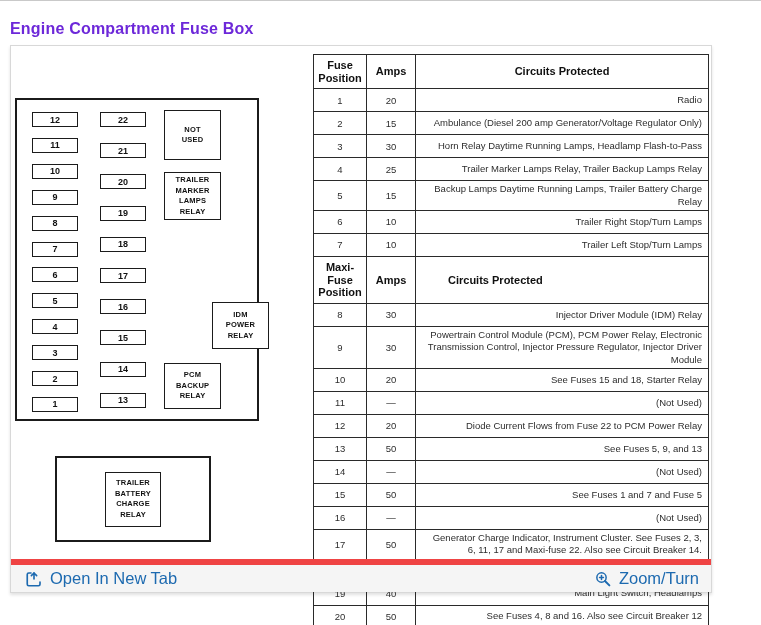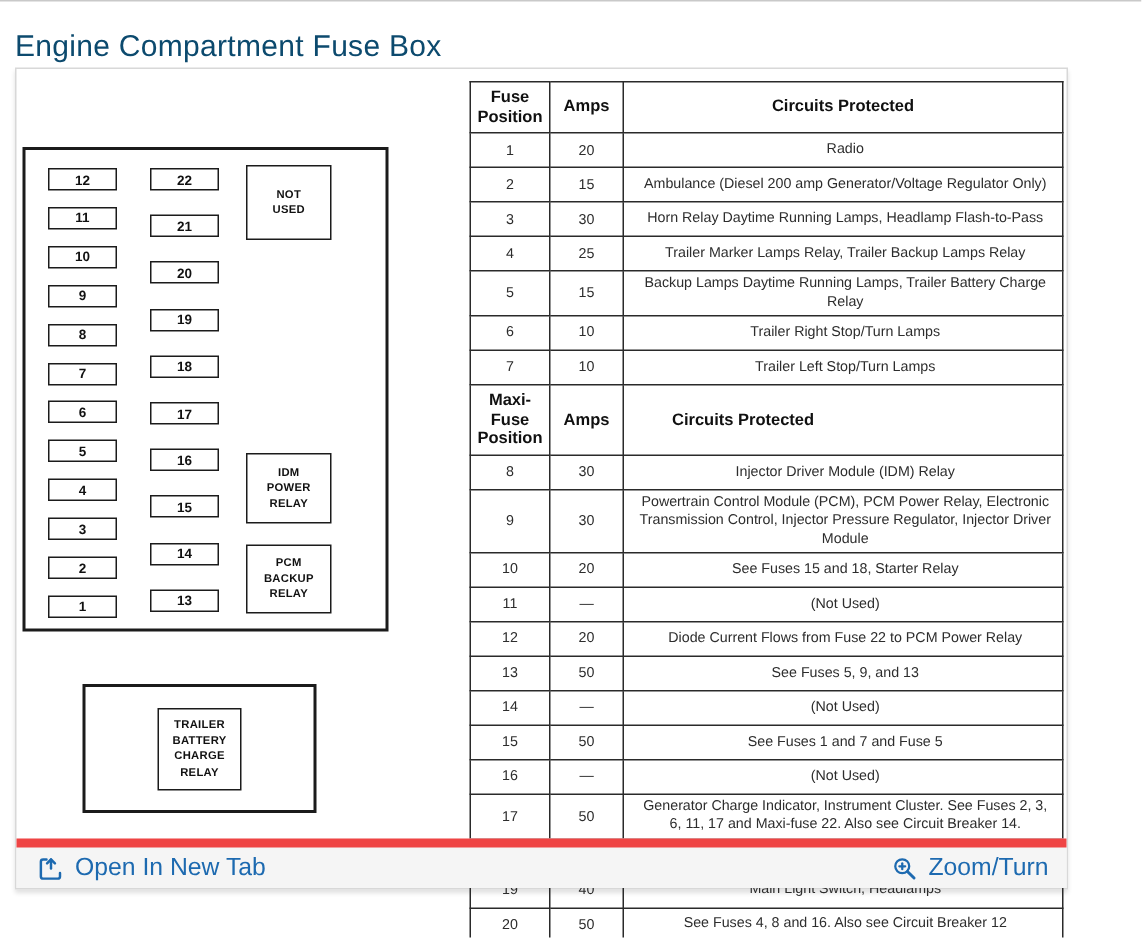--- a/index.html
+++ b/index.html
@@ -4,21 +4,21 @@
 <style>
   html,body{margin:0;padding:0;background:#fff;}
   body{
     width:761px;height:625px;position:relative;overflow:hidden;
     font-family:"Liberation Sans","DejaVu Sans",sans-serif;
     -webkit-font-smoothing:antialiased;
   }
   .top-divider{position:absolute;top:0;left:0;width:761px;height:1px;background:#c9c9c9;}
   .page-title{
     position:absolute;left:10px;top:20px;margin:0;
-    font-size:20px;font-weight:400;color:#0c4a6e;letter-spacing:.2px;
+    font-size:16px;font-weight:700;color:#6d28d9;letter-spacing:.2px;
   }
   .panel{
     position:absolute;left:10px;top:45px;width:702px;height:548px;
     background:#fff;border:1px solid #d8d8d8;
     box-shadow:0 2px 3px rgba(0,0,0,.12);
     box-sizing:border-box;
   }
   
   .fusebox{
     position:absolute;left:4px;top:52px;width:244px;height:323px;
@@ -50,21 +50,21 @@
     position:absolute;left:302px;top:8px;width:396px;
     border-collapse:collapse;table-layout:fixed;
     font-size:9.5px;color:#2d2d2d;
   }
   .fuse-table td{
     border:1.5px solid #2a2a2a;height:18px;vertical-align:middle;
     padding:1px 0;
   }
   .fuse-table .c-pos{width:50px;text-align:center;}
   .fuse-table .c-amp{width:46px;text-align:center;}
-  .fuse-table .c-cir{text-align:center;padding:2px 6px 2px 9px;line-height:1.3;}
+  .fuse-table .c-cir{text-align:right;padding:2px 6px 2px 9px;line-height:1.3;}
   .fuse-table .hdr{
     font-weight:700;font-size:11px;color:#101010;text-align:center;
     line-height:1.15;padding:4px 1px;height:auto;
   }
   .fuse-table .hdr-cir-left{text-align:left;padding-left:32px;}
   
   .footer-bar{
     position:absolute;left:0;bottom:0;width:100%;height:33px;
     background:#f5f5f5;border-top:6px solid #ef4444;box-sizing:border-box;
     display:flex;align-items:center;justify-content:space-between;
@@ -102,21 +102,22 @@
       <div class="fuse-slot" style="left: 83px; top: 43.2px;">21</div>
       <div class="fuse-slot" style="left: 83px; top: 74.4px;">20</div>
       <div class="fuse-slot" style="left: 83px; top: 105.6px;">19</div>
       <div class="fuse-slot" style="left: 83px; top: 136.8px;">18</div>
       <div class="fuse-slot" style="left: 83px; top: 168px;">17</div>
       <div class="fuse-slot" style="left: 83px; top: 199.2px;">16</div>
       <div class="fuse-slot" style="left: 83px; top: 230.4px;">15</div>
       <div class="fuse-slot" style="left: 83px; top: 261.6px;">14</div>
       <div class="fuse-slot" style="left: 83px; top: 292.8px;">13</div>
       <div class="relay-slot" style="top: 10px; height: 50px;">NOT USED</div>
-      <div class="relay-slot" style="top: 202px; height: 47px;">IDM POWER RELAY</div>
+      <div class="relay-slot" style="top: 72px; height: 48px;">TRAILER MARKER LAMPS RELAY</div>
+      <div class="relay-slot" style="top: 202px; height: 47px; margin-left: 48px;">IDM POWER RELAY</div>
       <div class="relay-slot" style="top: 263px; height: 46px;">PCM BACKUP RELAY</div>
     </div>
 
   <div class="bottom-relay-box">
     <div class="bottom-relay">TRAILER BATTERY CHARGE RELAY</div>
   </div>
 
   <table class="fuse-table">
     <tbody id="table-body">
       <tr>

